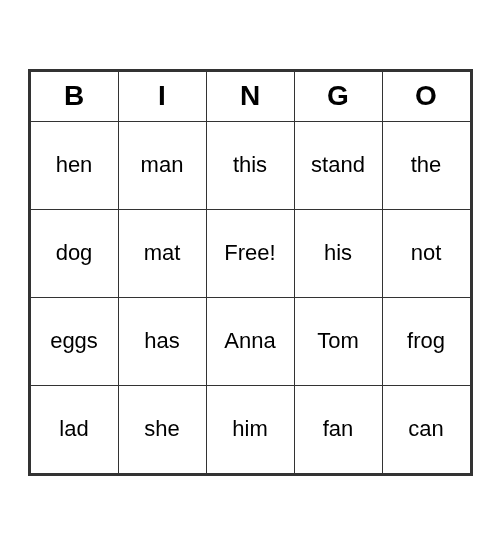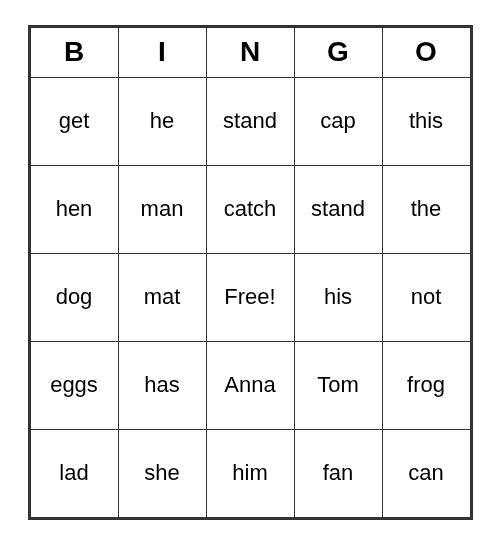--- a/index.html
+++ b/index.html
@@ -52,31 +52,24 @@
     <thead>
       <tr>
       <th>B</th>
           <th>I</th>
           <th>N</th>
           <th>G</th>
           <th>O</th>
         </tr>
     </thead>
     <tbody id="bingo-body">
-    <tr>
-          <td>get</td>
-          <td>he</td>
-          <td>stand</td>
-          <td>cap</td>
-          <td>this</td>
-        </tr>
         <tr>
           <td>hen</td>
           <td>man</td>
-          <td>catch</td>
+          <td>this</td>
           <td>stand</td>
           <td>the</td>
         </tr>
         <tr>
           <td>dog</td>
           <td>mat</td>
           <td>Free!</td>
           <td>his</td>
           <td>not</td>
         </tr>

